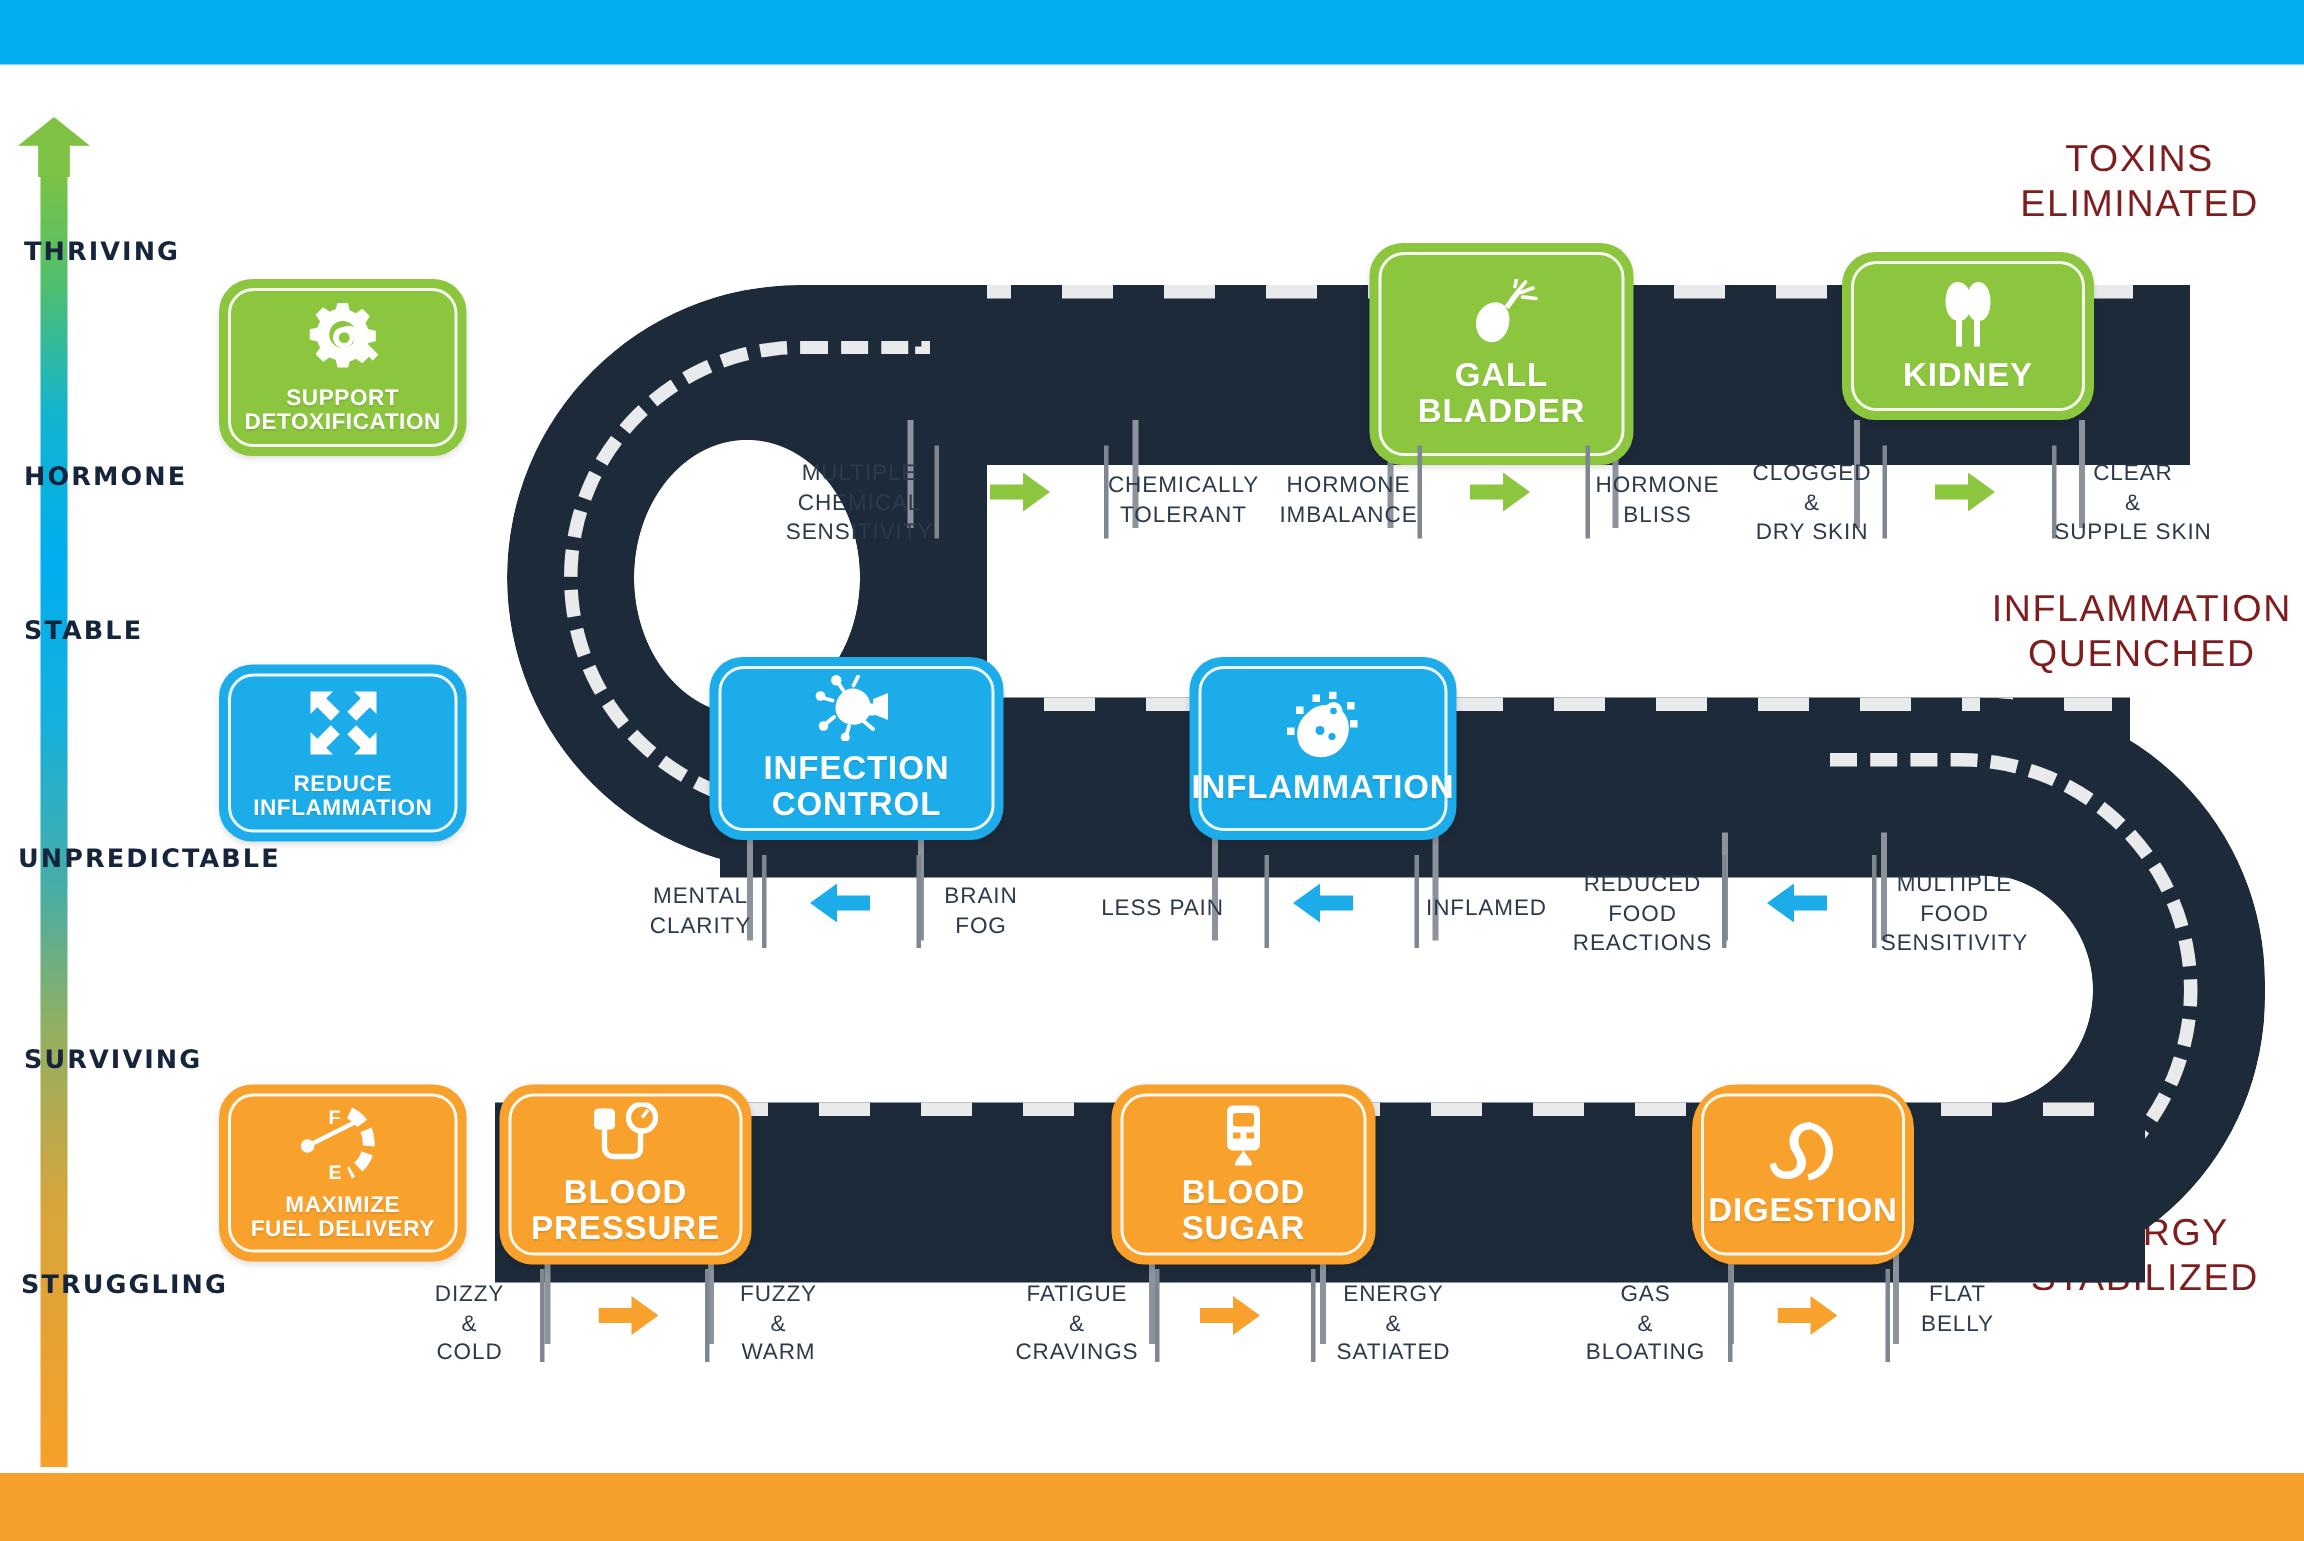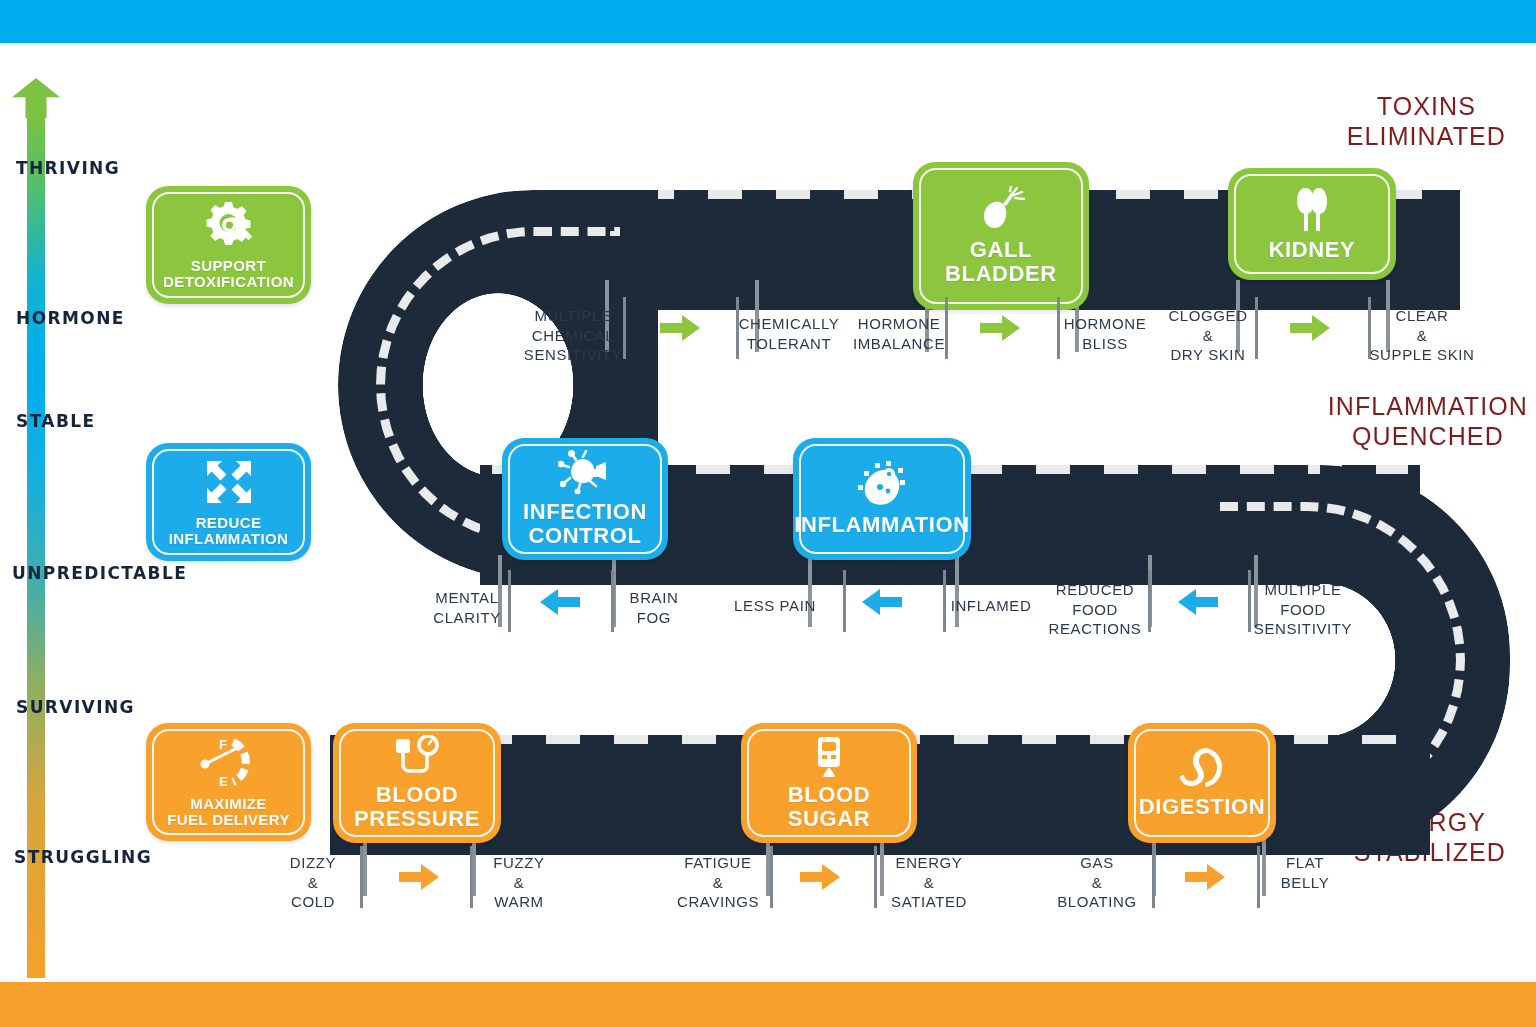--- a/index.html
+++ b/index.html
@@ -348,21 +348,21 @@
     </svg>
   <svg class="flowarrow" style="left:980px; top:315px;" viewBox="0 0 40 26">
     <path fill="#8CC63F" d="M0 8 h22 V0 l18 13 -18 13 v-8 H0 Z"></path>
     </svg>
   <svg class="flowarrow" style="left:1290px; top:315px;" viewBox="0 0 40 26">
     <path fill="#8CC63F" d="M0 8 h22 V0 l18 13 -18 13 v-8 H0 Z"></path>
     </svg>
 
   <div class="post" style="left:498px; top:555px; height:72px;"></div>
   <div class="post" style="left:612px; top:555px; height:72px;"></div>
-  <div class="sign blue" style="left:473px; top:438px; width:166px; height:122px;margin-left:29px;">
+  <div class="sign blue" style="left:473px; top:438px; width:196px; height:122px;">
     <div class="sign-inner"></div>
     <div class="glyph">
       <svg width="58" height="44" viewBox="0 0 58 44">
         <path fill="#fff" d="M22 10 c7-3 14 1 16 8 2 7-2 14-9 15 -8 1-14-4-14-11 0-5 3-10 7-12 Z"></path>
         <g stroke="#fff" stroke-width="2.6" stroke-linecap="round" fill="none">
           <path d="M20 10 l-4-6"></path>
             <path d="M13 17 l-7-2"></path>
             <path d="M14 28 l-6 5"></path>
             <path d="M24 34 l-2 7"></path>
             <path d="M34 31 l6 5"></path>
@@ -468,21 +468,21 @@
         <path d="M20 32 l5 7 a5.6 5.6 0 1 1-10 0 Z" fill="#fff"></path>
       </svg>
     </div>
     <div class="sign-label">
       <span>BLOOD</span><br><span>SUGAR</span>
     </div>
   </div>
 
   <div class="post" style="left:1152px; top:828px; height:68px;"></div>
   <div class="post" style="left:1262px; top:828px; height:68px;"></div>
-  <div class="sign orange" style="left:1128px; top:723px; width:148px; height:120px;">
+  <div class="sign orange" style="left:1128px; top:723px; width:148px; height:120px;border-radius:29px;">
     <div class="sign-inner"></div>
     <div class="glyph">
       <svg width="44" height="42" viewBox="0 0 44 42">
         <path fill="#fff" d="M27 1 c-9 0-14 6-14 13 0 7 5 9 5 14 0 4-3 6-7 6 -4 0-7-3-7-6 l-4 1 c0 6 5 10 11 10 8 0 13-5 13-11 0-6-5-9-5-14 0-5 3-8 8-8 Z"></path>
         <path fill="#fff" d="M24 5 c7 1 13 7 13 15 0 8-5 14-12 16 l1 4 c10-2 16-10 16-20 C42 9 34 2 25 1 Z"></path>
       </svg>
     </div>
     <div class="sign-label">DIGESTION</div>
   </div>
 

